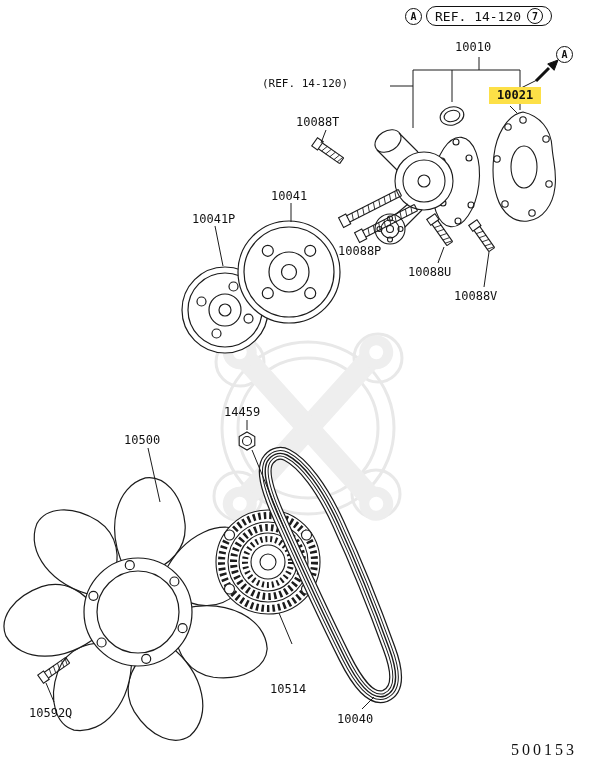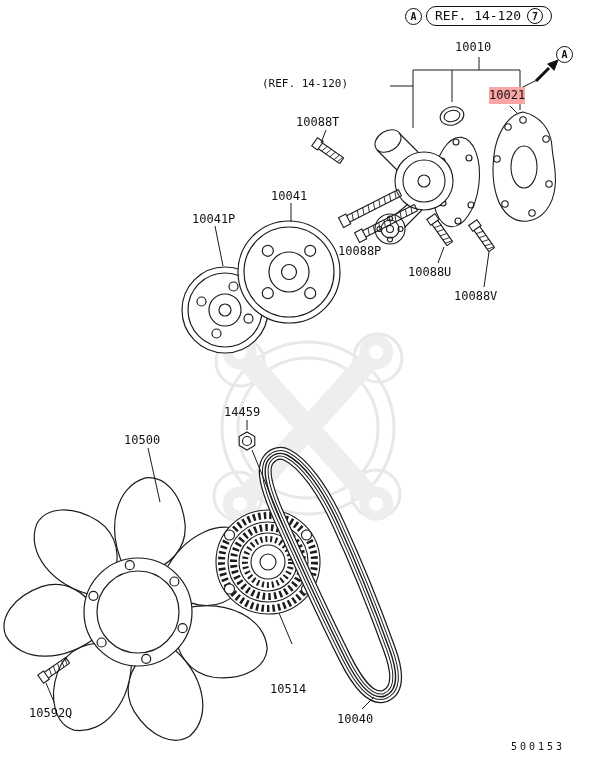--- a/index.html
+++ b/index.html
@@ -1,26 +1,26 @@
 <!DOCTYPE html>
 <html><head>
 <meta charset="utf-8">
 <style>
   html,body{margin:0;padding:0;background:#fff;}
   body{font-family:"DejaVu Sans Mono","Liberation Mono",monospace;color:#111;}
   #stage{position:relative;width:609px;height:768px;background:#fff;overflow:hidden;}
   #art{position:absolute;left:0;top:0;}
   .plabel{position:absolute;font-size:12px;line-height:17px;white-space:nowrap;cursor:pointer;background:transparent;}
-  .plabel.selected{background:#fca5a5;padding:0 0;}
+  .plabel.selected{background:#fde047;padding:0 8px;font-weight:bold;}
   .inline-ref{position:absolute;font-size:11px;white-space:nowrap;}
-  .diagram-code{position:absolute;font-size:10px;letter-spacing:3px;}
+  .diagram-code{position:absolute;font-size:16px;letter-spacing:3px;font-family:Liberation Serif, serif;}
   .circ{display:inline-flex;align-items:center;justify-content:center;width:17px;height:17px;
         border:1.4px solid #111;border-radius:50%;font-size:10px;font-weight:bold;background:#fff;box-sizing:border-box;}
   .ref-header{position:absolute;display:flex;align-items:center;gap:4px;}
-  .ref-box{display:inline-flex;align-items:flex-start;gap:6px;border:1.4px solid #111;border-radius:11px;
+  .ref-box{display:inline-flex;align-items:center;gap:6px;border:1.4px solid #111;border-radius:11px;
            padding:1px 8px;font-size:13px;background:#fff;cursor:pointer;}
   .callout-a{position:absolute;}
 </style>
 </head>
 <body>
 
 <div id="stage">
 
   <svg id="art" width="609" height="768" viewBox="0 0 609 768">
     <defs>

